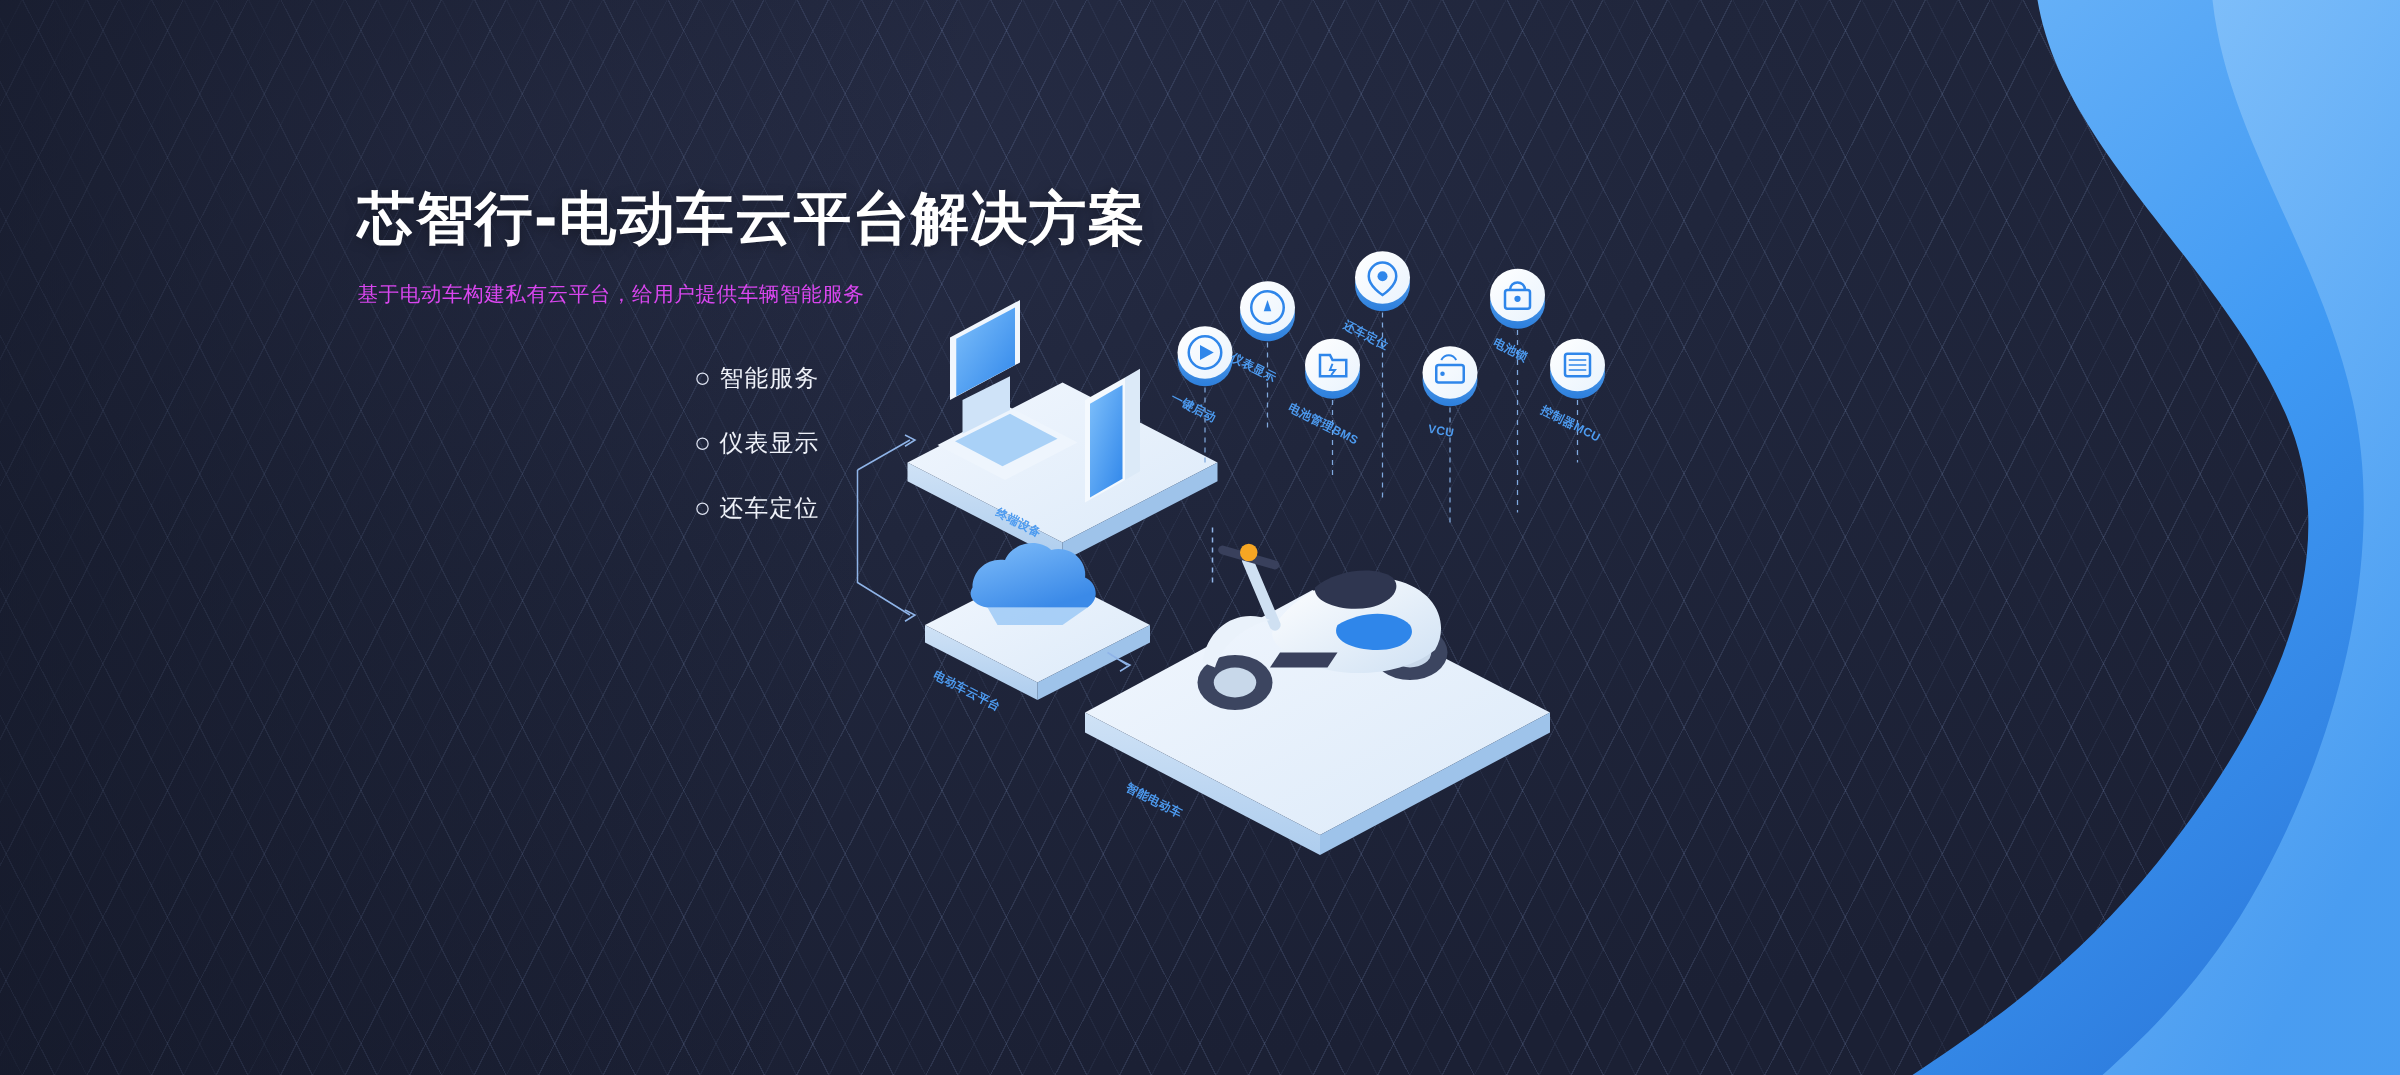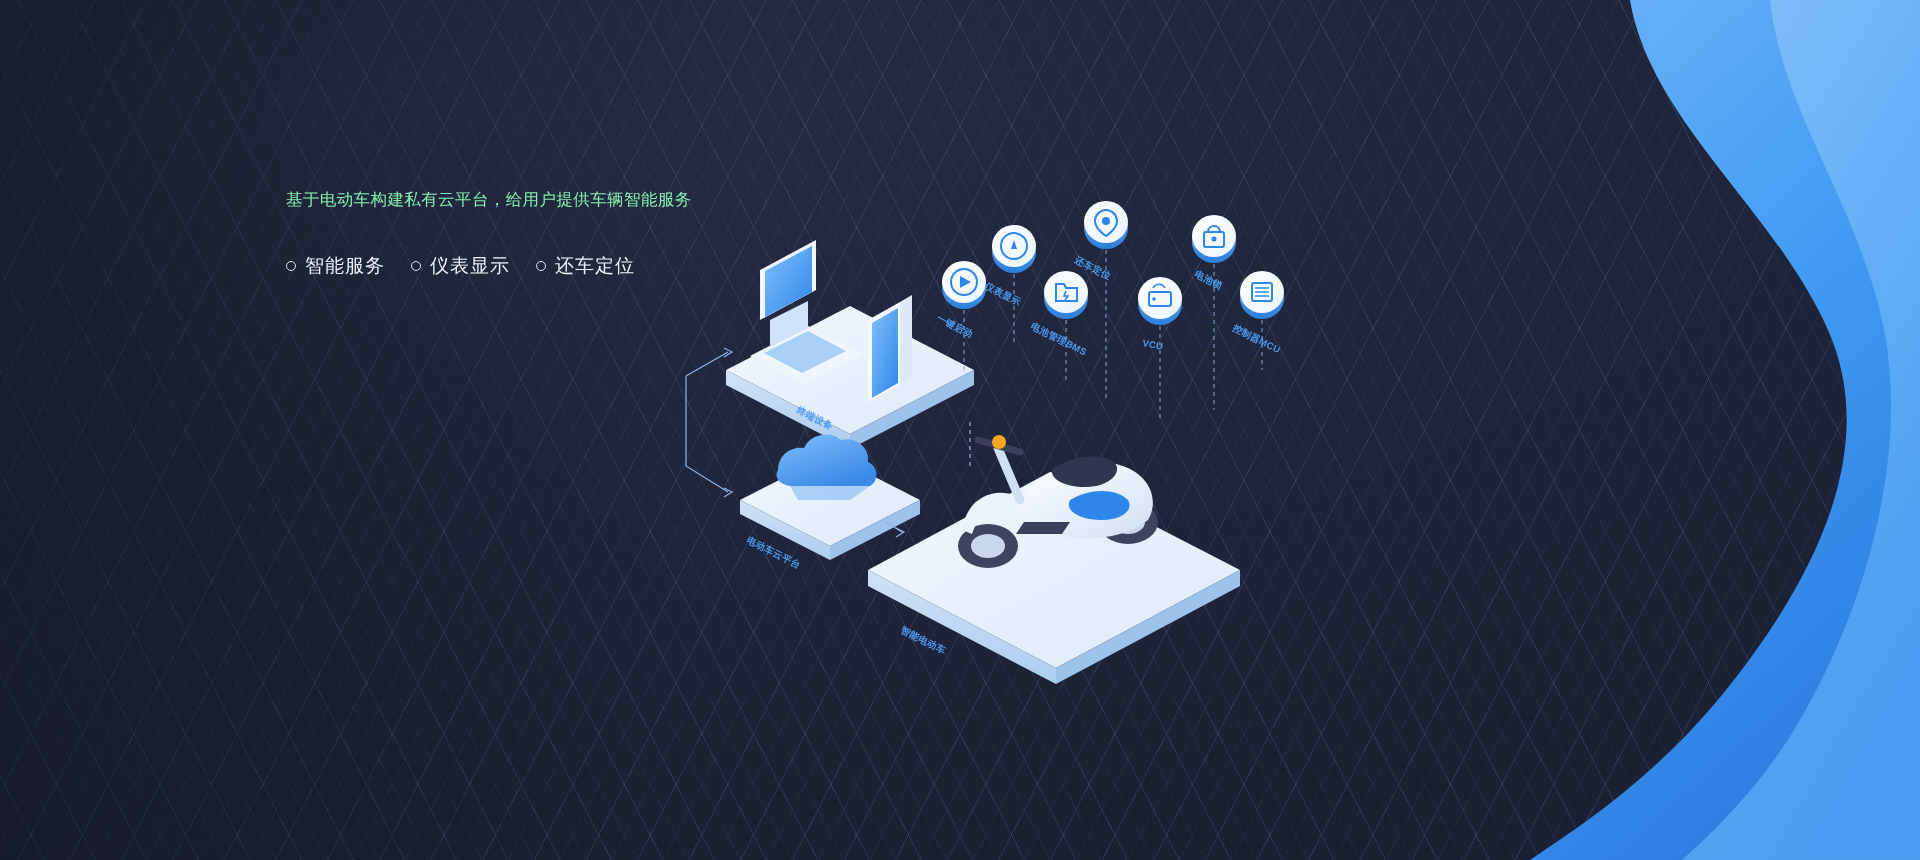--- a/index.html
+++ b/index.html
@@ -42,24 +42,24 @@
   .wave { position:absolute; right:0; top:0; width:1050px; height:860px; }
 
   
   .copy { position:absolute; left:286px; top:148px; width:640px; }
   .headline {
     font-size:46px; line-height:1.16; font-weight:bold; color:#ffffff;
     letter-spacing:1px; white-space:nowrap;
     text-shadow:0 2px 10px rgba(0,0,0,.35);
     font-family:"DejaVu Sans","Liberation Sans",sans-serif;
   }
-  .subcopy { margin-top:36px; color:#86efac; font-size:16.5px; line-height:1.85; letter-spacing:.4px; }
+  .subcopy { margin-top:20px; color:#d946ef; font-size:16.5px; line-height:1.85; letter-spacing:.4px; }
   .subcopy div { white-space:nowrap; }
 
-  .features { margin-top:38px; display:flex; align-items:center; gap:26px; }
+  .features { margin-top:38px; display:flex; align-items:center; gap:26px;flex-direction:column; }
   .feature { display:flex; align-items:center; gap:9px; color:#eef1f8; font-size:19px; letter-spacing:1px; white-space:nowrap; }
   .dot { width:10px; height:10px; border:1.6px solid #dfe4f2; border-radius:50%; display:inline-block; flex:0 0 auto; }
 
   
   .illo { position:absolute; left:600px; top:170px; width:740px; height:520px; }
   .illo svg { display:block; overflow:visible; }
 
   .iso-label {
     fill:#4d9bf0; font-size:9.5px; font-family:"Liberation Sans",sans-serif; font-weight:bold;
     letter-spacing:.3px;
@@ -85,20 +85,21 @@
       <linearGradient id="wv2" x1="0" y1="0" x2="0.5" y2="1">
         <stop offset="0%" stop-color="#8cc6fb"></stop>
         <stop offset="100%" stop-color="#4ea2f4"></stop>
       </linearGradient>
     </defs>
     <path d="M1050,0 L760,0 C780,120 905,210 958,330 C1012,452 940,585 856,690 C790,772 720,820 660,860 L1050,860 Z" fill="url(#wv1)"></path>
     <path d="M1050,0 L900,0 C912,110 985,200 1012,320 C1040,444 1000,600 930,720 C894,782 850,826 812,860 L1050,860 Z" fill="url(#wv2)" opacity="0.85"></path>
   </svg>
 
   <div class="copy">
+    <div class="headline">芯智行-电动车云平台解决方案</div>
 
     <div class="subcopy">
       <div>基于电动车构建私有云平台，给用户提供车辆智能服务</div>
     </div>
 
     <div class="features">
       <div class="feature">
         <span class="dot"></span>
         <span>智能服务</span>
       </div>

